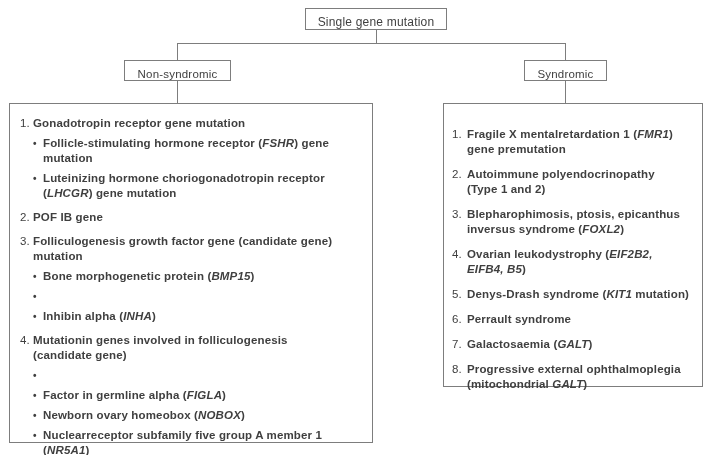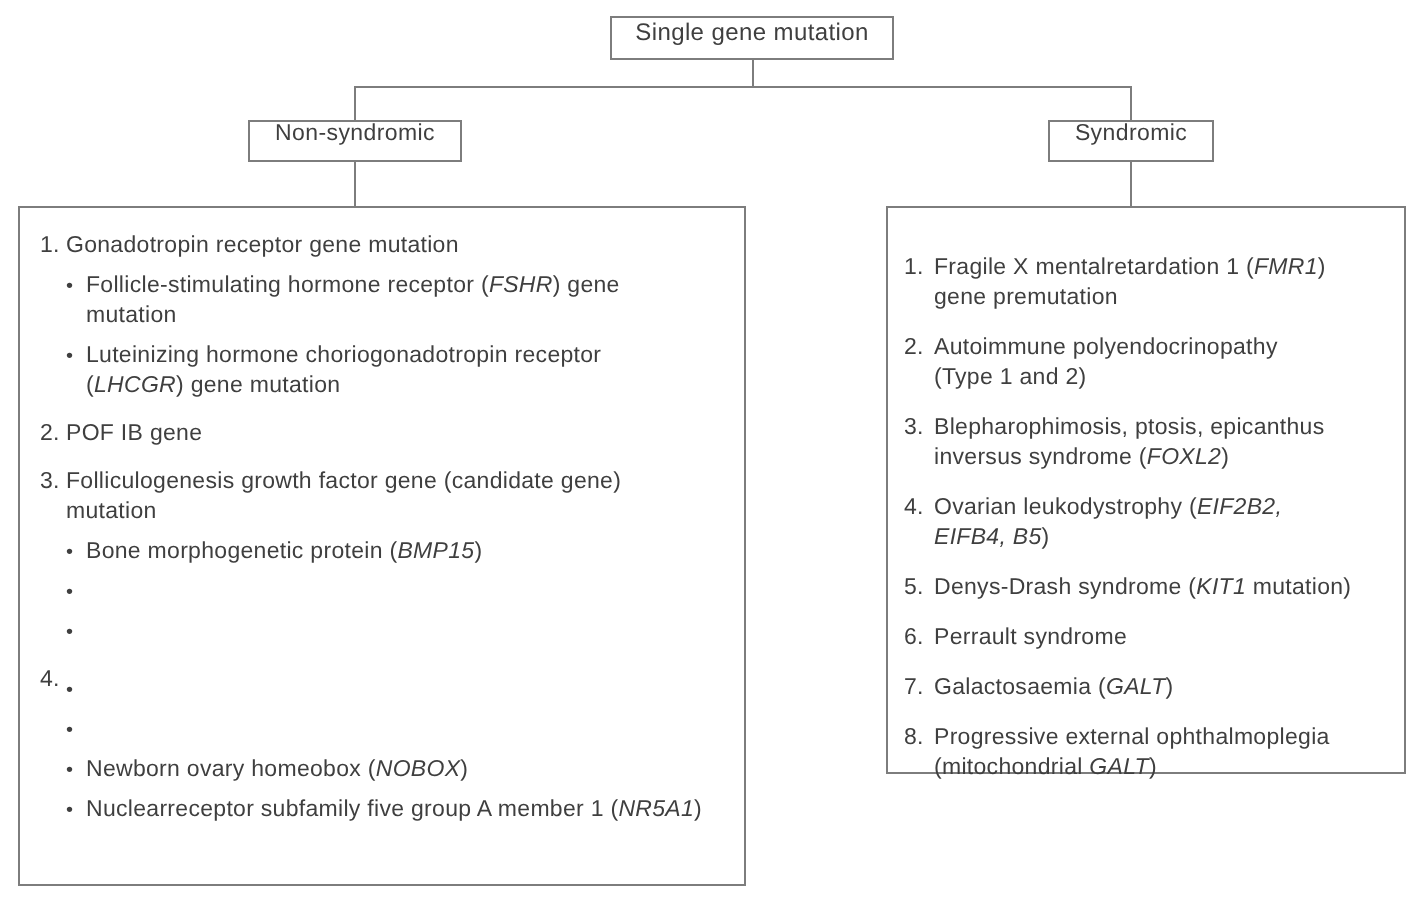--- a/index.html
+++ b/index.html
@@ -13,21 +13,21 @@
     width:713px;height:455px;
     background:var(--bg);
     font-family:"Liberation Sans", sans-serif;
     color:var(--text);
     overflow:hidden;
   }
   .node-box{
     position:absolute;
     border:1px solid var(--line);
     background:var(--bg);
-    display:flex;align-items:flex-start;justify-content:center;
+    display:flex;align-items:flex-end;justify-content:center;
     font-size:12px;
     letter-spacing:.2px;
     box-sizing:border-box;
     white-space:nowrap;
   }
   .line{position:absolute;background:var(--line);}
   .panel{
     position:absolute;
     border:1px solid var(--line);
     background:var(--bg);
@@ -36,21 +36,21 @@
     line-height:15px;
     letter-spacing:.15px;
   }
   .panel-left{left:9px;top:103px;width:364px;height:340px;padding:12px 10px 8px 10px;}
   .panel-right{left:443px;top:103px;width:260px;height:284px;padding:13px 8px 8px 8px;}
   .item{display:flex;margin-top:9px;}
   .item:first-child{margin-top:0;}
   .panel-right .item{margin-top:10px;}
   .num{flex:none;width:13px;}
   .panel-right .num{width:15px;}
-  .itext{flex:1;min-width:0;}
+  .itext{flex:1;min-width:0;font-weight:bold;}
   .bullet{display:flex;margin-top:5px;}
   .dot{flex:none;width:10px;font-size:10px;line-height:15px;}
   i{font-style:italic;}
 </style>
 </head>
 <body>
 
 <div id="canvas" style="color: rgb(63, 63, 63);">
 
   <div class="node-box" style="left:305px;top:8px;width:142px;height:22px;">
@@ -99,31 +99,34 @@
             <div>Folliculogenesis growth factor gene (candidate gene)<br>mutation</div>
             <div class="bullet">
               <span class="dot">•</span>
               <span>Bone morphogenetic protein (<i>BMP15</i>)</span>
             </div>
             <div class="bullet">
               <span class="dot">•</span>
             </div>
             <div class="bullet">
               <span class="dot">•</span>
+              <span>Inhibin alpha (<i>INHA</i>)</span>
             </div>
           </div>
         </div>
         <div class="item">
           <span class="num">4.</span>
           <div class="itext">
+            <div>Mutationin genes involved in folliculogenesis<br>(candidate gene)</div>
             <div class="bullet">
               <span class="dot">•</span>
             </div>
             <div class="bullet">
               <span class="dot">•</span>
+              <span>Factor in germline alpha (<i>FIGLA</i>)</span>
             </div>
             <div class="bullet">
               <span class="dot">•</span>
               <span>Newborn ovary homeobox (<i>NOBOX</i>)</span>
             </div>
             <div class="bullet">
               <span class="dot">•</span>
               <span>Nuclearreceptor subfamily five group A member 1 (<i>NR5A1</i>)</span>
             </div>
           </div>

